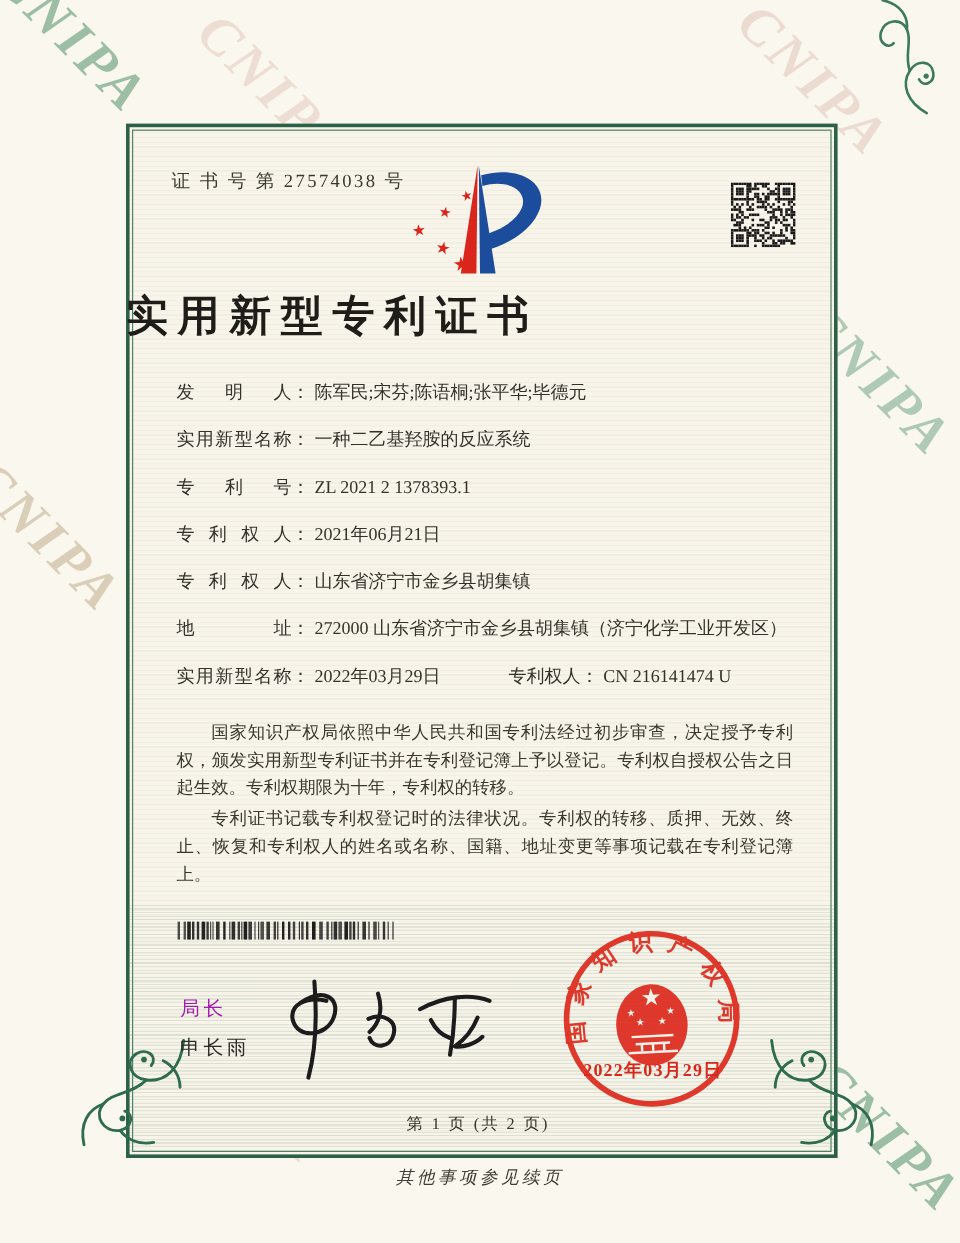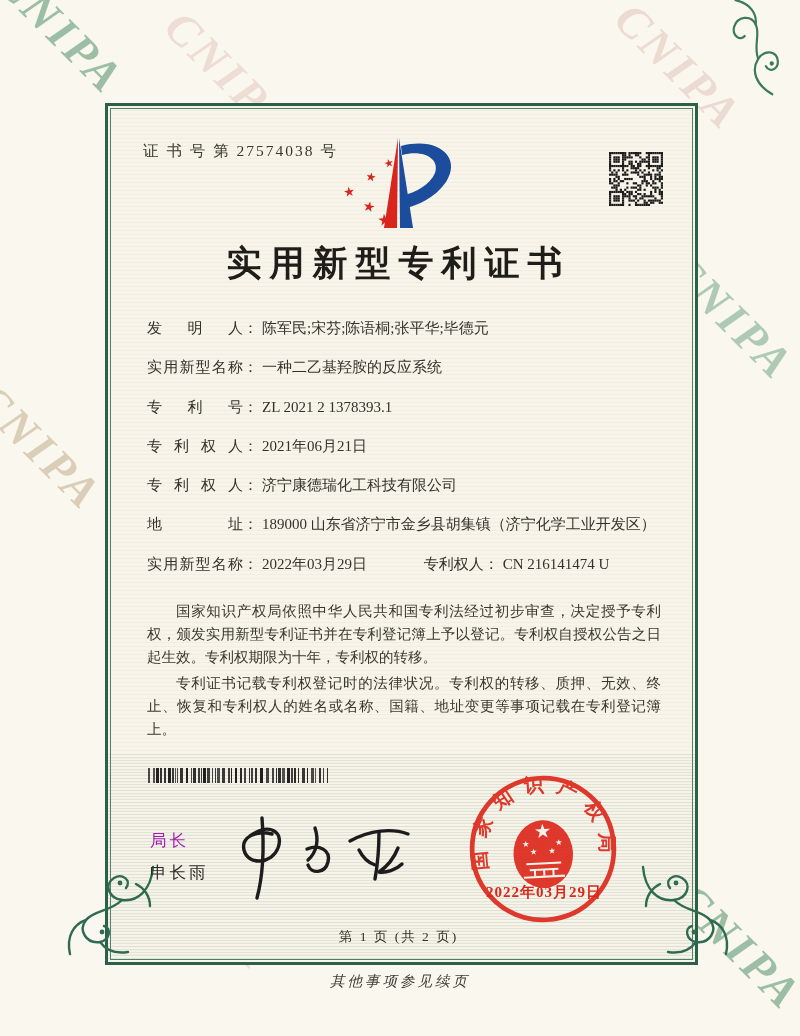--- a/index.html
+++ b/index.html
@@ -32,21 +32,21 @@
   
   .flourish{position:absolute;pointer-events:none;}
   .fl-bl{left:58px;top:862px;width:100px;height:100px;}
   .fl-br{left:638px;top:862px;width:100px;height:100px;transform:scaleX(-1);}
   .fl-tr{left:712px;top:2px;width:84px;height:84px;transform:rotate(115deg);}
 
   
   .cert-no{position:absolute;left:143px;top:141px;font-size:15.5px;letter-spacing:2px;color:#3a382f;}
   .logo{position:absolute;left:336px;top:134px;width:134px;height:104px;}
   .qr{position:absolute;left:609px;top:152px;width:54px;height:54px;}
-  .title{position:absolute;left:105px;top:240px;width:587px;text-align:center;
+  .title{position:absolute;left:105px;top:240px;width:587px;text-align:left;
          font-size:35px;font-weight:bold;letter-spacing:8px;color:#1f1d19;}
 
   
   .fields{position:absolute;left:147px;top:318px;width:516px;font-size:15px;line-height:1.42;}
   .frow{margin-bottom:18px;white-space:nowrap;}
   .flabel{display:inline-block;width:96px;text-align:justify;text-align-last:justify;color:#33312a;}
   .fcolon{display:inline-block;margin-right:4px;color:#33312a;}
   .fvalue{color:#33312a;}
   .frow-addr{white-space:normal;display:flex;}
   .frow-addr .fvalue{flex:1;max-width:400px;}
@@ -470,26 +470,26 @@
     <div class="frow">
       <span class="flabel">实用新型名称</span><span class="fcolon">：</span><span class="fvalue">一种二乙基羟胺的反应系统</span>
     </div>
     <div class="frow">
       <span class="flabel">专利号</span><span class="fcolon">：</span><span class="fvalue">ZL 2021 2 1378393.1</span>
     </div>
     <div class="frow">
       <span class="flabel">专利权人</span><span class="fcolon">：</span><span class="fvalue">2021年06月21日</span>
     </div>
     <div class="frow">
-      <span class="flabel">专利权人</span><span class="fcolon">：</span><span class="fvalue">济宁康德瑞化工科技有限公司</span>
+      <span class="flabel">专利权人</span><span class="fcolon">：</span><span class="fvalue">山东省济宁市金乡县胡集镇</span>
     </div>
     <div class="frow frow-addr">
       <span class="flabel">地址</span>
         <span class="fcolon">：</span>
-        <span class="fvalue">189000 山东省济宁市金乡县胡集镇（济宁化学工业开发区）</span>
+        <span class="fvalue">272000 山东省济宁市金乡县胡集镇（济宁化学工业开发区）</span>
     </div>
     <div class="frow">
       <span class="flabel">实用新型名称</span><span class="fcolon">：</span><span class="fvalue fvalue-inline">2022年03月29日</span>
       <span class="flabel2">专利权人</span><span class="fcolon">：</span><span class="fvalue">CN 216141474 U</span>
     </div>
   </div>
 
   <div class="paras">
     <p>国家知识产权局依照中华人民共和国专利法经过初步审查，决定授予专利权，颁发实用新型专利证书并在专利登记簿上予以登记。专利权自授权公告之日起生效。专利权期限为十年，专利权的转移。</p>
     <p>专利证书记载专利权登记时的法律状况。专利权的转移、质押、无效、终止、恢复和专利权人的姓名或名称、国籍、地址变更等事项记载在专利登记簿上。</p>

